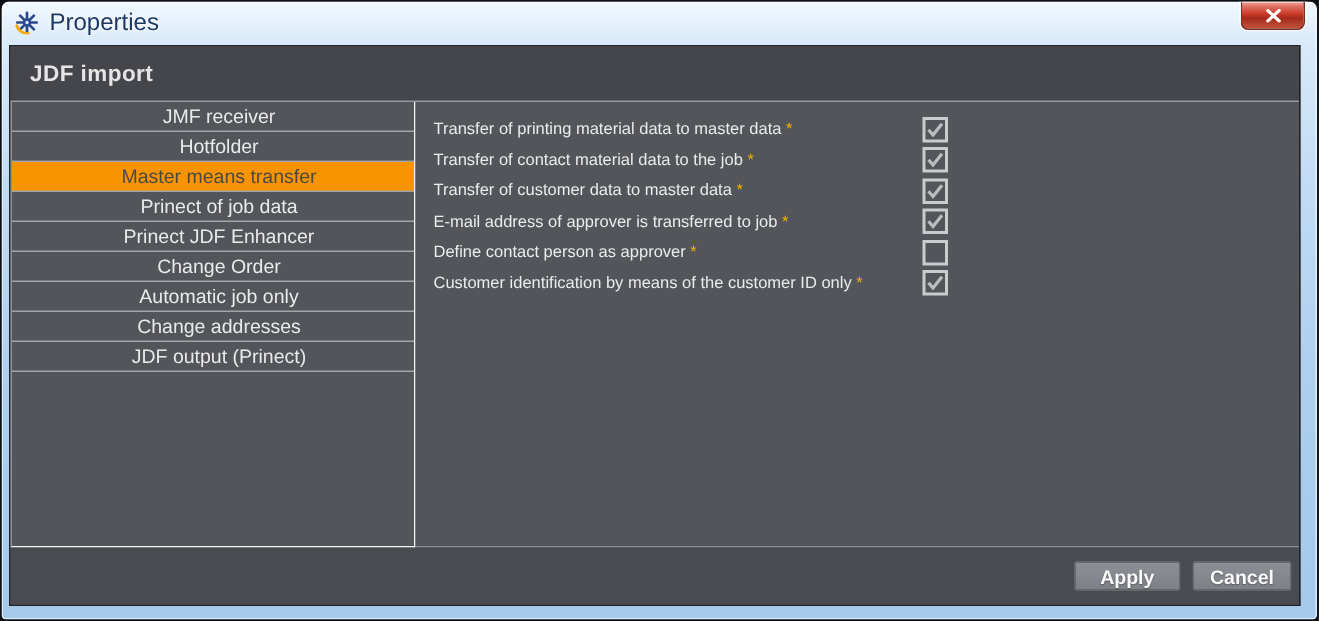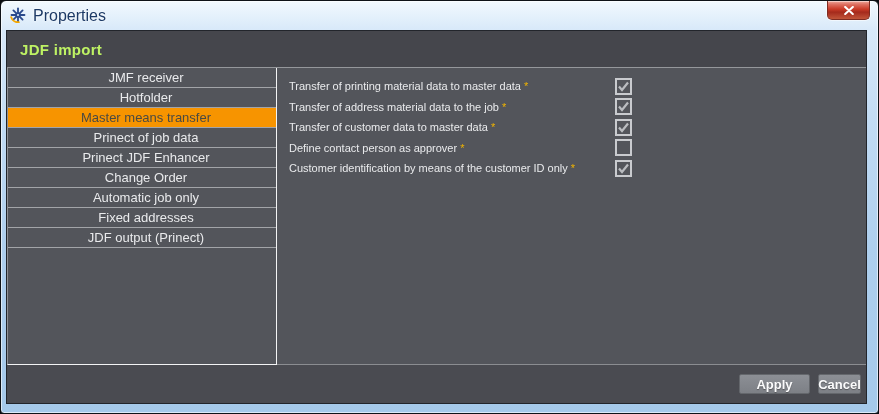--- a/index.html
+++ b/index.html
@@ -25,21 +25,21 @@
     display:flex;align-items:center;justify-content:center;cursor:pointer;
   }
 
   
   .inner{
     position:absolute;top:29px;left:5px;right:11px;bottom:9px;
     background:#53555b;border:1px solid #22252b;
     display:flex;flex-direction:column;
   }
   .header{flex:0 0 37px;background:#45464c;border-bottom:1px solid #95979b;display:flex;align-items:center;padding-left:13px;}
-  .header-title{font-weight:bold;font-size:15px;color:#bef264;letter-spacing:.3px;}
+  .header-title{font-weight:bold;font-size:15px;color:#e5e5e5;letter-spacing:.3px;}
 
   .main{flex:1;display:flex;min-height:0;}
   .sidebar{
     width:270px;flex:0 0 270px;background:#53555b;
     border-right:1px solid #f3f4f5;border-bottom:1px solid #f3f4f5;
     border-left:1px solid rgba(255,255,255,.35);
     text-align:center;
   }
   .side-item{
     height:20px;line-height:20px;padding-left:8px;font-size:13px;color:#e9eaec;
@@ -61,21 +61,21 @@
   .bottombar{flex:0 0 38px;background:#4a4b51;display:flex;align-items:center;justify-content:flex-end;gap:8px;padding-right:5px;}
   .btn{
     height:20px;border:1px solid #64676c;border-radius:2px;
     background:linear-gradient(180deg,#8c8f95 0%,#7d8086 100%);
     color:#fbfbfc;font-weight:bold;font-size:13px;font-family:"Liberation Sans",sans-serif;
     display:flex;align-items:center;justify-content:center;cursor:pointer;
     text-shadow:0 1px 1px rgba(0,0,0,.35);
     text-align:right;
   }
   .btn-apply{width:71px;}
-  .btn-cancel{width:43px;}
+  .btn-cancel{width:66px;}
 </style>
 </head>
 <body>
 
 <div class="window">
 
   <div class="titlebar">
     <svg class="app-icon" viewBox="0 0 16 16">
       <g stroke="#2a4a8c" stroke-width="1.8" stroke-linecap="round">
         <line x1="8" y1="1.5" x2="8" y2="14.5"></line>
@@ -102,42 +102,50 @@
 
     <div class="main">
       <div class="sidebar" id="sidebar-list">
           <div class="side-item">JMF receiver</div>
           <div class="side-item">Hotfolder</div>
           <div class="side-item selected">Master means transfer</div>
           <div class="side-item">Prinect of job data</div>
           <div class="side-item">Prinect JDF Enhancer</div>
           <div class="side-item">Change Order</div>
           <div class="side-item">Automatic job only</div>
-          <div class="side-item">Fixed addresses</div>
+          <div class="side-item">Change addresses</div>
           <div class="side-item">JDF output (Prinect)</div>
         </div>
       <div class="content" id="options-list">
           <div class="opt-row">
     <span class="opt-label"><span class="lbl-text">Transfer of printing material data to master data</span> <span class="req" style="display: inline;">*</span></span>
     <span class="cbx checked" role="checkbox" aria-checked="true">
       <svg class="check" width="13" height="13" viewBox="0 0 13 13">
         <path d="M2 6.5 L5 10 L11 2.5" fill="none" stroke="#babcc0" stroke-width="2.2"></path>
       </svg>
     </span>
   </div>
           <div class="opt-row">
-    <span class="opt-label"><span class="lbl-text">Transfer of address material data to the job</span> <span class="req" style="display: inline;">*</span></span>
+    <span class="opt-label"><span class="lbl-text">Transfer of contact material data to the job</span> <span class="req" style="display: inline;">*</span></span>
     <span class="cbx checked" role="checkbox" aria-checked="true">
       <svg class="check" width="13" height="13" viewBox="0 0 13 13">
         <path d="M2 6.5 L5 10 L11 2.5" fill="none" stroke="#babcc0" stroke-width="2.2"></path>
       </svg>
     </span>
   </div>
           <div class="opt-row">
     <span class="opt-label"><span class="lbl-text">Transfer of customer data to master data</span> <span class="req" style="display: inline;">*</span></span>
+    <span class="cbx checked" role="checkbox" aria-checked="true">
+      <svg class="check" width="13" height="13" viewBox="0 0 13 13">
+        <path d="M2 6.5 L5 10 L11 2.5" fill="none" stroke="#babcc0" stroke-width="2.2"></path>
+      </svg>
+    </span>
+  </div>
+          <div class="opt-row">
+    <span class="opt-label"><span class="lbl-text">E-mail address of approver is transferred to job</span> <span class="req" style="display: inline;">*</span></span>
     <span class="cbx checked" role="checkbox" aria-checked="true">
       <svg class="check" width="13" height="13" viewBox="0 0 13 13">
         <path d="M2 6.5 L5 10 L11 2.5" fill="none" stroke="#babcc0" stroke-width="2.2"></path>
       </svg>
     </span>
   </div>
           <div class="opt-row">
     <span class="opt-label"><span class="lbl-text">Define contact person as approver</span> <span class="req" style="display: inline;">*</span></span>
     <span class="cbx" role="checkbox" aria-checked="false">
       

